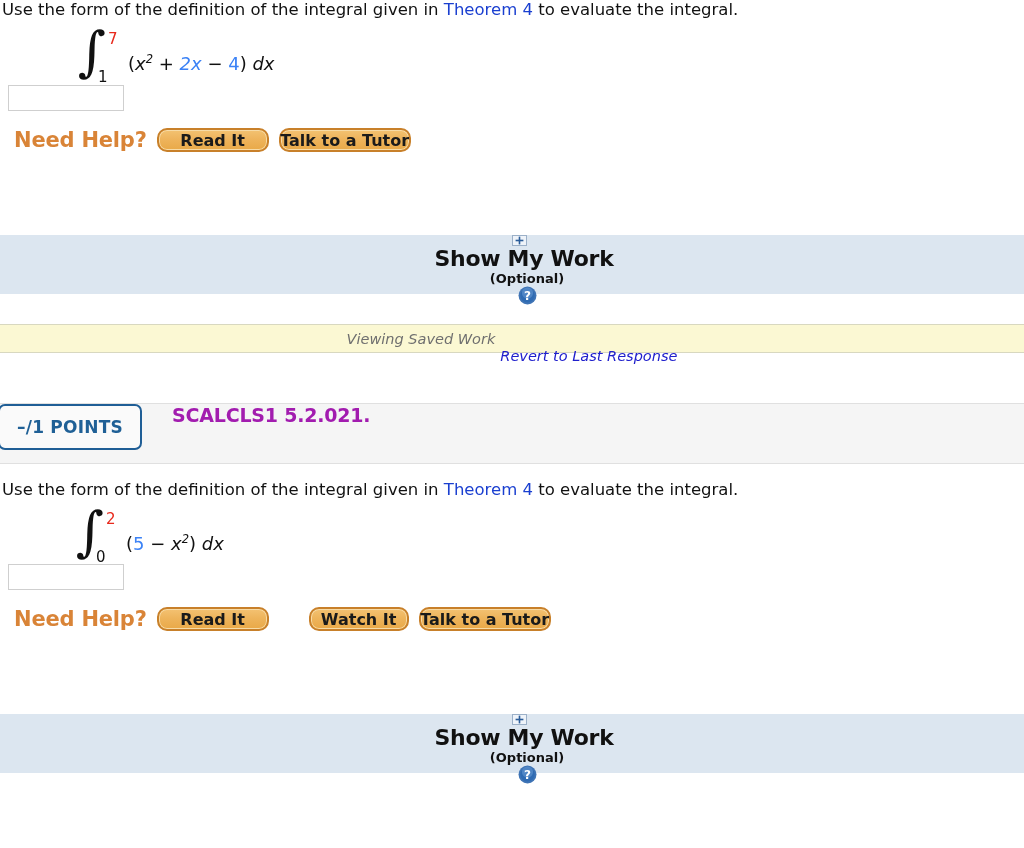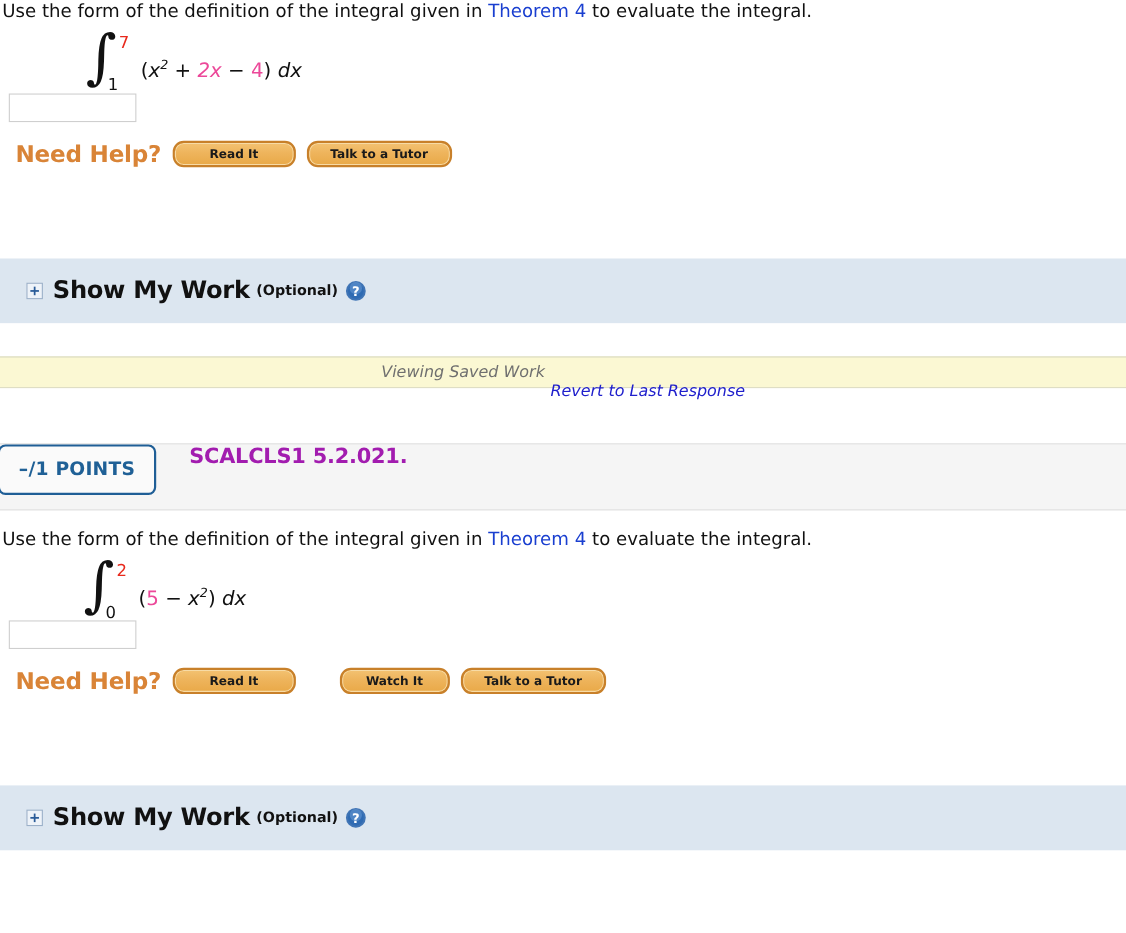--- a/index.html
+++ b/index.html
@@ -70,21 +70,21 @@
   .integrand {
     position: absolute;
     left: 128px;
     top: 22px;
     font-size: 18px;
     font-style: italic;
     font-family: "DejaVu Sans", "Liberation Sans", sans-serif;
     white-space: nowrap;
     color: #111111;
   }
-  .integrand .red { color: #ec4899; font-style: italic; }
+  .integrand .red { color: #3b82f6; font-style: italic; }
   .integrand sup {
     font-size: 11.5px;
     vertical-align: super;
     font-style: italic;
   }
   .integrand .up { font-style: italic; }
   .integrand .paren { font-style: normal; }
 
   
   .answer-box {
@@ -117,37 +117,38 @@
   .hbtn {
     display: inline-flex;
     align-items: center;
     justify-content: center;
     height: 24px;
     padding: 0 16px;
     border: 2px solid #c8802a;
     border-radius: 10px;
     background: linear-gradient(to bottom, #f3c272 0%, #eeb45c 45%, #e9a948 100%);
     box-shadow: inset 0 0 0 1px #f7dba6;
-    font-size: 11px;
+    font-size: 16px;
     font-weight: bold;
     color: #1a1a1a;
     font-family: "DejaVu Sans", "Liberation Sans", sans-serif;
     cursor: pointer;
     box-sizing: border-box;
     white-space: nowrap;
   }
 
   
   .smw-bar {
     background: #dce6f0;
     height: 59px;
     display: flex;
     align-items: center;
     padding-left: 24px;
     box-sizing: border-box;
+    flex-direction: column;
   }
   .plusbox {
     width: 15px;
     height: 15px;
     border: 1px solid #9bb0c8;
     background: #eef3f9;
     display: inline-flex;
     align-items: center;
     justify-content: center;
     margin-right: 9px;

